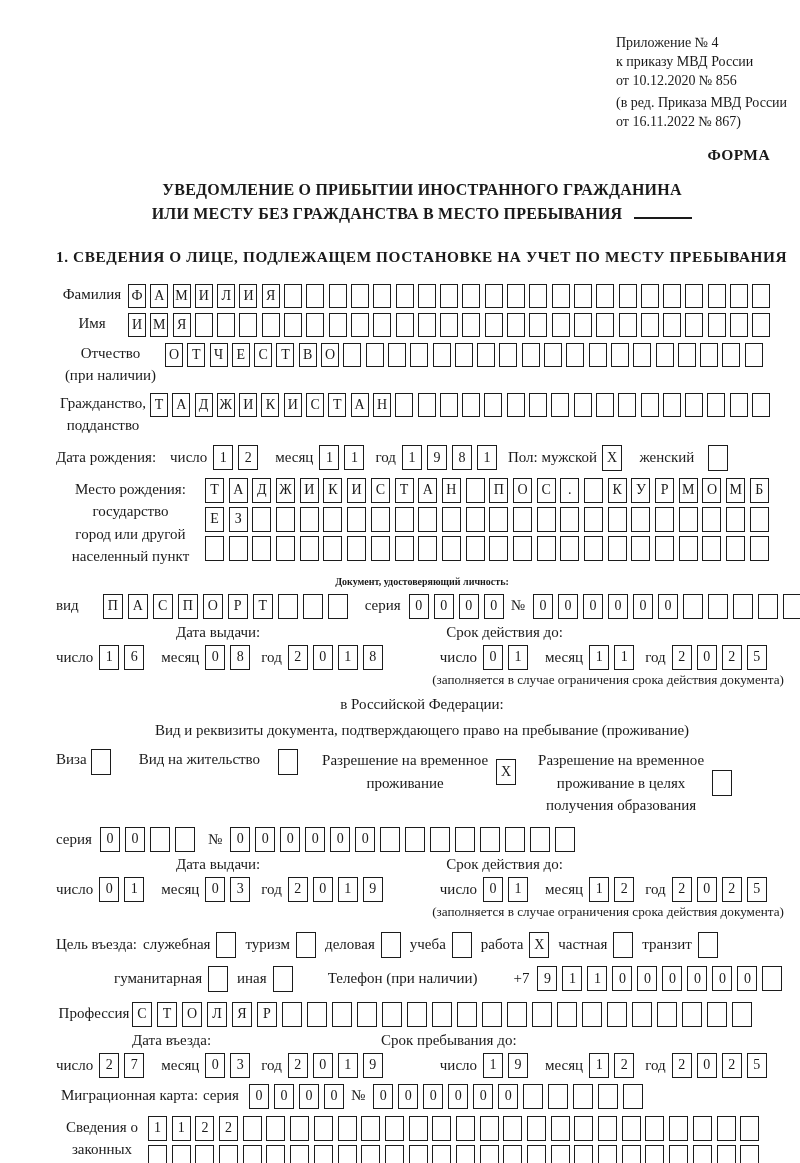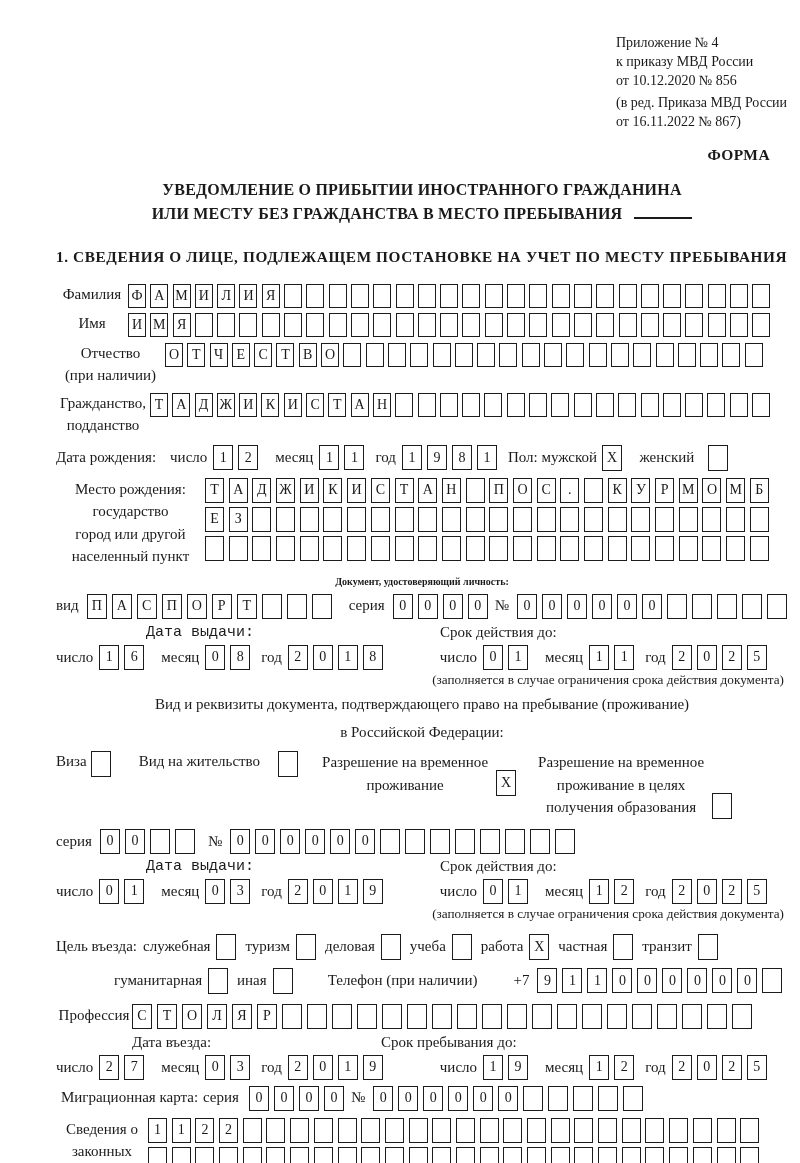--- a/index.html
+++ b/index.html
@@ -44,33 +44,33 @@
   .cells-lg .cell { width:20px; height:25px; margin-right:5px; }
   .cells-dt .cell { width:20px; height:25px; margin-right:5px; }
   .checkbox { width:20px; height:26px; }
 
   .cellcol > .cells { margin-bottom:4px; }
 
   .center-bold { text-align:center; font-weight:bold; margin:8px 0 7px 0; font-size:10px; }
 
   
   .dates-heads { display:flex; margin-top:4px; }
-  .dh1 { margin-left:90px;font-family:Liberation Mono, monospace; } .dh2 { margin-left:186px; }
+  .dh1 { margin-left:120px; } .dh2 { margin-left:186px; }
   .dh1b { margin-left:76px; } .dh2b { margin-left:170px; }
   .dgroup { display:flex; align-items:center; }
   .dgroup .dlbl { margin-right:6px; }
   .mlm { margin-left:12px; } .mly { margin-left:6px; }
   .g2 { margin-left:52px; }
   .note { font-size:13.2px; }
   .note-right { text-align:right; padding-right:4px; margin:1px 0 6px 0; }
 
   
   .visa-row { display:flex; align-items:flex-start; margin:8px 0 10px 0; }
   .opt-inline { display:flex; align-items:flex-start; }
-  .opt-stack { display:flex; align-items:flex-end; }
+  .opt-stack { display:flex; align-items:center; }
   .opt-stack .stack { text-align:center; line-height:1.5; }
   .visa-row .cell { margin-left:8px; margin-right:0; }
   .mlA { margin-left:28px; } .mlB { margin-left:24px; } .mlC { margin-left:22px; }
 
   
   .purpose-row { display:flex; align-items:center; margin-top:12px; flex-wrap:nowrap; }
   .purpose-row2 { display:flex; align-items:center; margin-top:8px; padding-left:58px; }
   .opt { display:inline-flex; align-items:center; margin-right:9px; }
   .opt .cell { margin-left:6px; margin-right:0; }
   .phone-lbl { margin-left:26px; }
@@ -359,21 +359,21 @@
           <span class="cell"></span>
           <span class="cell"></span>
           <span class="cell"></span>
         </div>
     </div>
   </div>
 
   <div class="center-bold">Документ, удостоверяющий личность:</div>
 
   <div class="row" style="align-items:center;">
-    <span class="lbl" style="margin-right:8px;font-family:Liberation Serif, serif;">вид</span>
+    <span class="lbl" style="margin-right:24px;font-family:Liberation Serif, serif;">вид</span>
     <span class="cells cells-lg">
         <span class="cell">П</span>
         <span class="cell">А</span>
         <span class="cell">С</span>
         <span class="cell">П</span>
         <span class="cell">О</span>
         <span class="cell">Р</span>
         <span class="cell">Т</span>
         <span class="cell"></span>
         <span class="cell"></span>
@@ -441,22 +441,22 @@
       <span class="cells cells-dt">
           <span class="cell">2</span>
           <span class="cell">0</span>
           <span class="cell">2</span>
           <span class="cell">5</span>
         </span>
     </span>
   </div>
   <div class="note note-right">(заполняется в случае ограничения срока действия документа)</div>
 
+  <div class="lbl" style="margin-top:6px;">в Российской Федерации:</div>
   <div class="lbl" style="margin-top:4px;">Вид и реквизиты документа, подтверждающего право на пребывание (проживание)</div>
-  <div class="lbl" style="margin-top:6px;">в Российской Федерации:</div>
 
   <div class="visa-row">
     <span class="opt-inline">
       <span class="lbl">Виза</span>
       <span class="cell checkbox" style="margin-left:4px;"></span>
     </span>
     <span class="opt-inline mlA">
       <span class="lbl">Вид на жительство</span>
       <span class="cell checkbox" style="margin-left:18px;"></span>
     </span>

